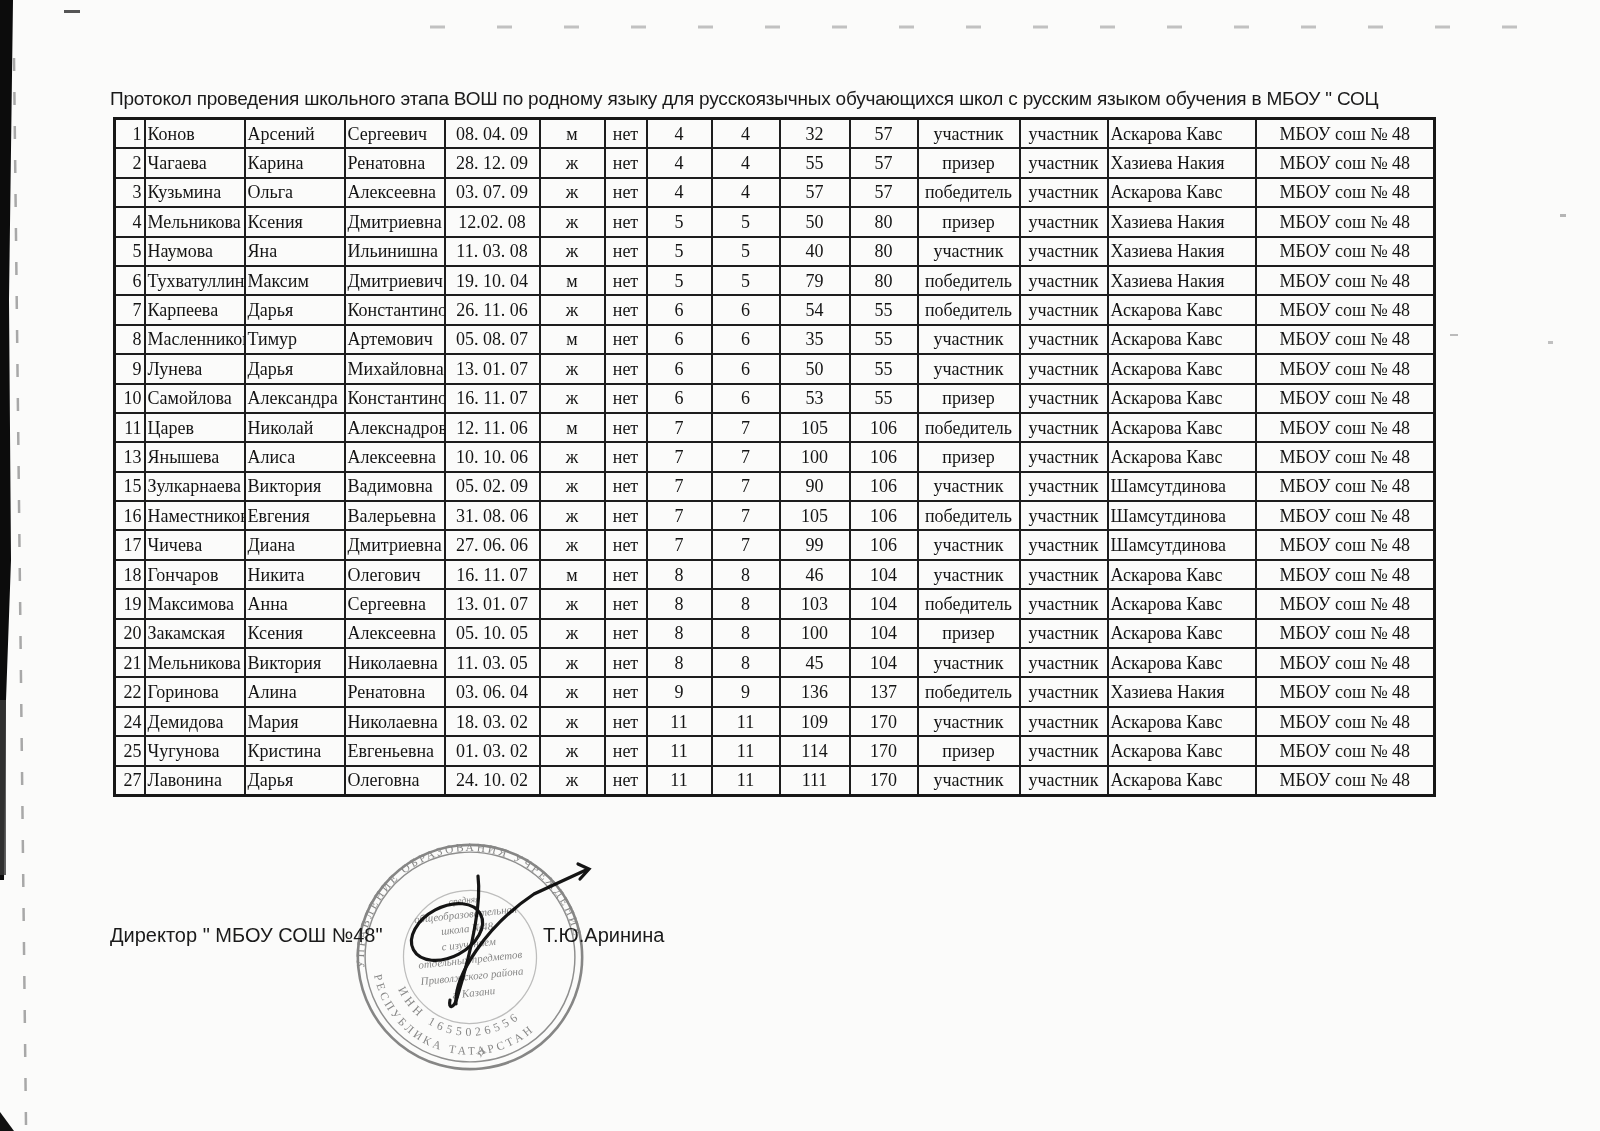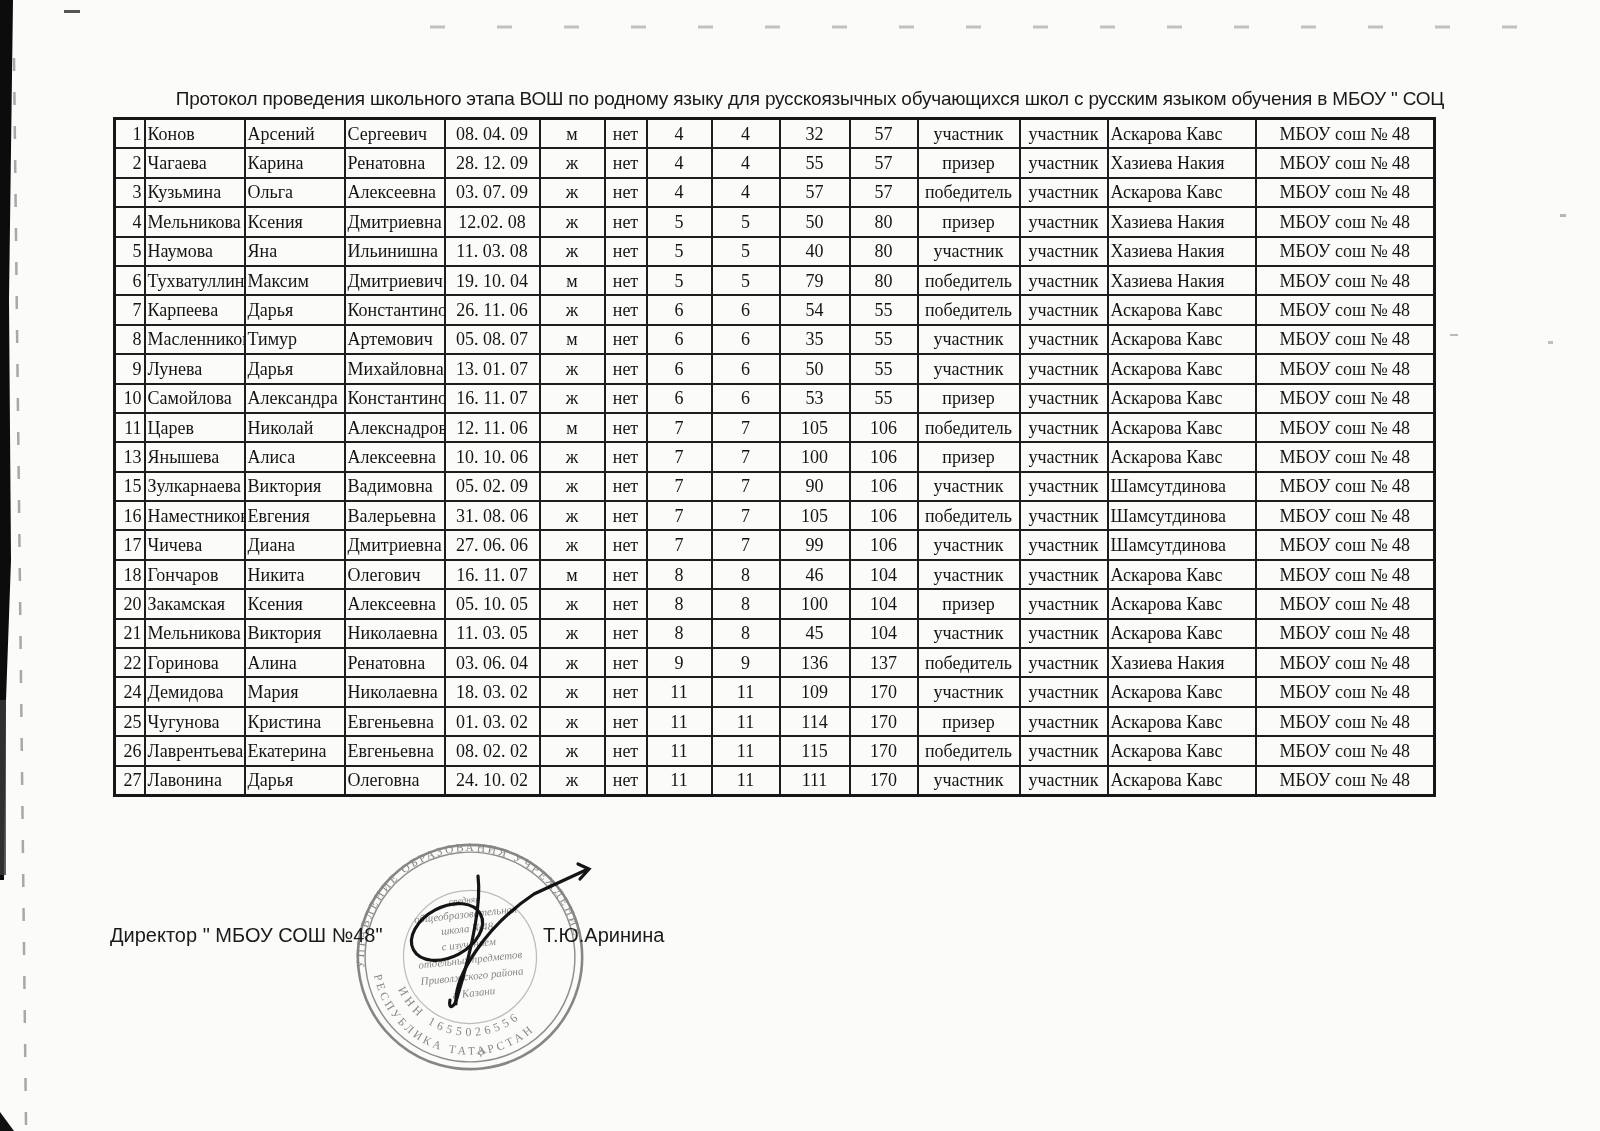--- a/index.html
+++ b/index.html
@@ -4,21 +4,21 @@
 <style>
   html,body{margin:0;padding:0;}
   body{
     width:1600px;height:1131px;position:relative;overflow:hidden;
     background:#fbfbfa;color:#161616;
     font-family:"Liberation Sans",sans-serif;
   }
   .title{
     position:absolute;left:110px;top:88px;width:1400px;
     font:19px/22px "Liberation Sans",sans-serif;
-    letter-spacing:-0.2px;color:#1a1a1a;white-space:nowrap;overflow:hidden;text-align:center;
+    letter-spacing:-0.2px;color:#1a1a1a;white-space:nowrap;overflow:hidden;
   }
   table.protocol{
     position:absolute;left:113px;top:117px;width:1320px;
     border-collapse:collapse;table-layout:fixed;
     font-family:"Liberation Serif",serif;font-size:18px;line-height:26px;
     color:#141414;border:3px solid #171717;
   }
   table.protocol td{
     border:2px solid #1d1d1d;height:27.4px;padding:0 2px;
     overflow:hidden;white-space:nowrap;text-align:center;
@@ -348,20 +348,37 @@
         <td>8</td>
         <td>8</td>
         <td>46</td>
         <td>104</td>
         <td>участник</td>
         <td>участник</td>
         <td>Аскарова Кавс</td>
         <td>МБОУ сош № 48</td>
       </tr>
       <tr>
+        <td>19</td>
+        <td>Максимова</td>
+        <td>Анна</td>
+        <td>Сергеевна</td>
+        <td>13. 01. 07</td>
+        <td>ж</td>
+        <td>нет</td>
+        <td>8</td>
+        <td>8</td>
+        <td>103</td>
+        <td>104</td>
+        <td>победитель</td>
+        <td>участник</td>
+        <td>Аскарова Кавс</td>
+        <td>МБОУ сош № 48</td>
+      </tr>
+      <tr>
         <td>20</td>
         <td>Закамская</td>
         <td>Ксения</td>
         <td>Алексеевна</td>
         <td>05. 10. 05</td>
         <td>ж</td>
         <td>нет</td>
         <td>8</td>
         <td>8</td>
         <td>100</td>
@@ -428,37 +445,20 @@
         <td>Кристина</td>
         <td>Евгеньевна</td>
         <td>01. 03. 02</td>
         <td>ж</td>
         <td>нет</td>
         <td>11</td>
         <td>11</td>
         <td>114</td>
         <td>170</td>
         <td>призер</td>
-        <td>участник</td>
-        <td>Аскарова Кавс</td>
-        <td>МБОУ сош № 48</td>
-      </tr>
-      <tr>
-        <td>26</td>
-        <td>Лаврентьева</td>
-        <td>Екатерина</td>
-        <td>Евгеньевна</td>
-        <td>08. 02. 02</td>
-        <td>ж</td>
-        <td>нет</td>
-        <td>11</td>
-        <td>11</td>
-        <td>115</td>
-        <td>170</td>
-        <td>победитель</td>
         <td>участник</td>
         <td>Аскарова Кавс</td>
         <td>МБОУ сош № 48</td>
       </tr>
       <tr>
         <td>27</td>
         <td>Лавонина</td>
         <td>Дарья</td>
         <td>Олеговна</td>
         <td>24. 10. 02</td>

